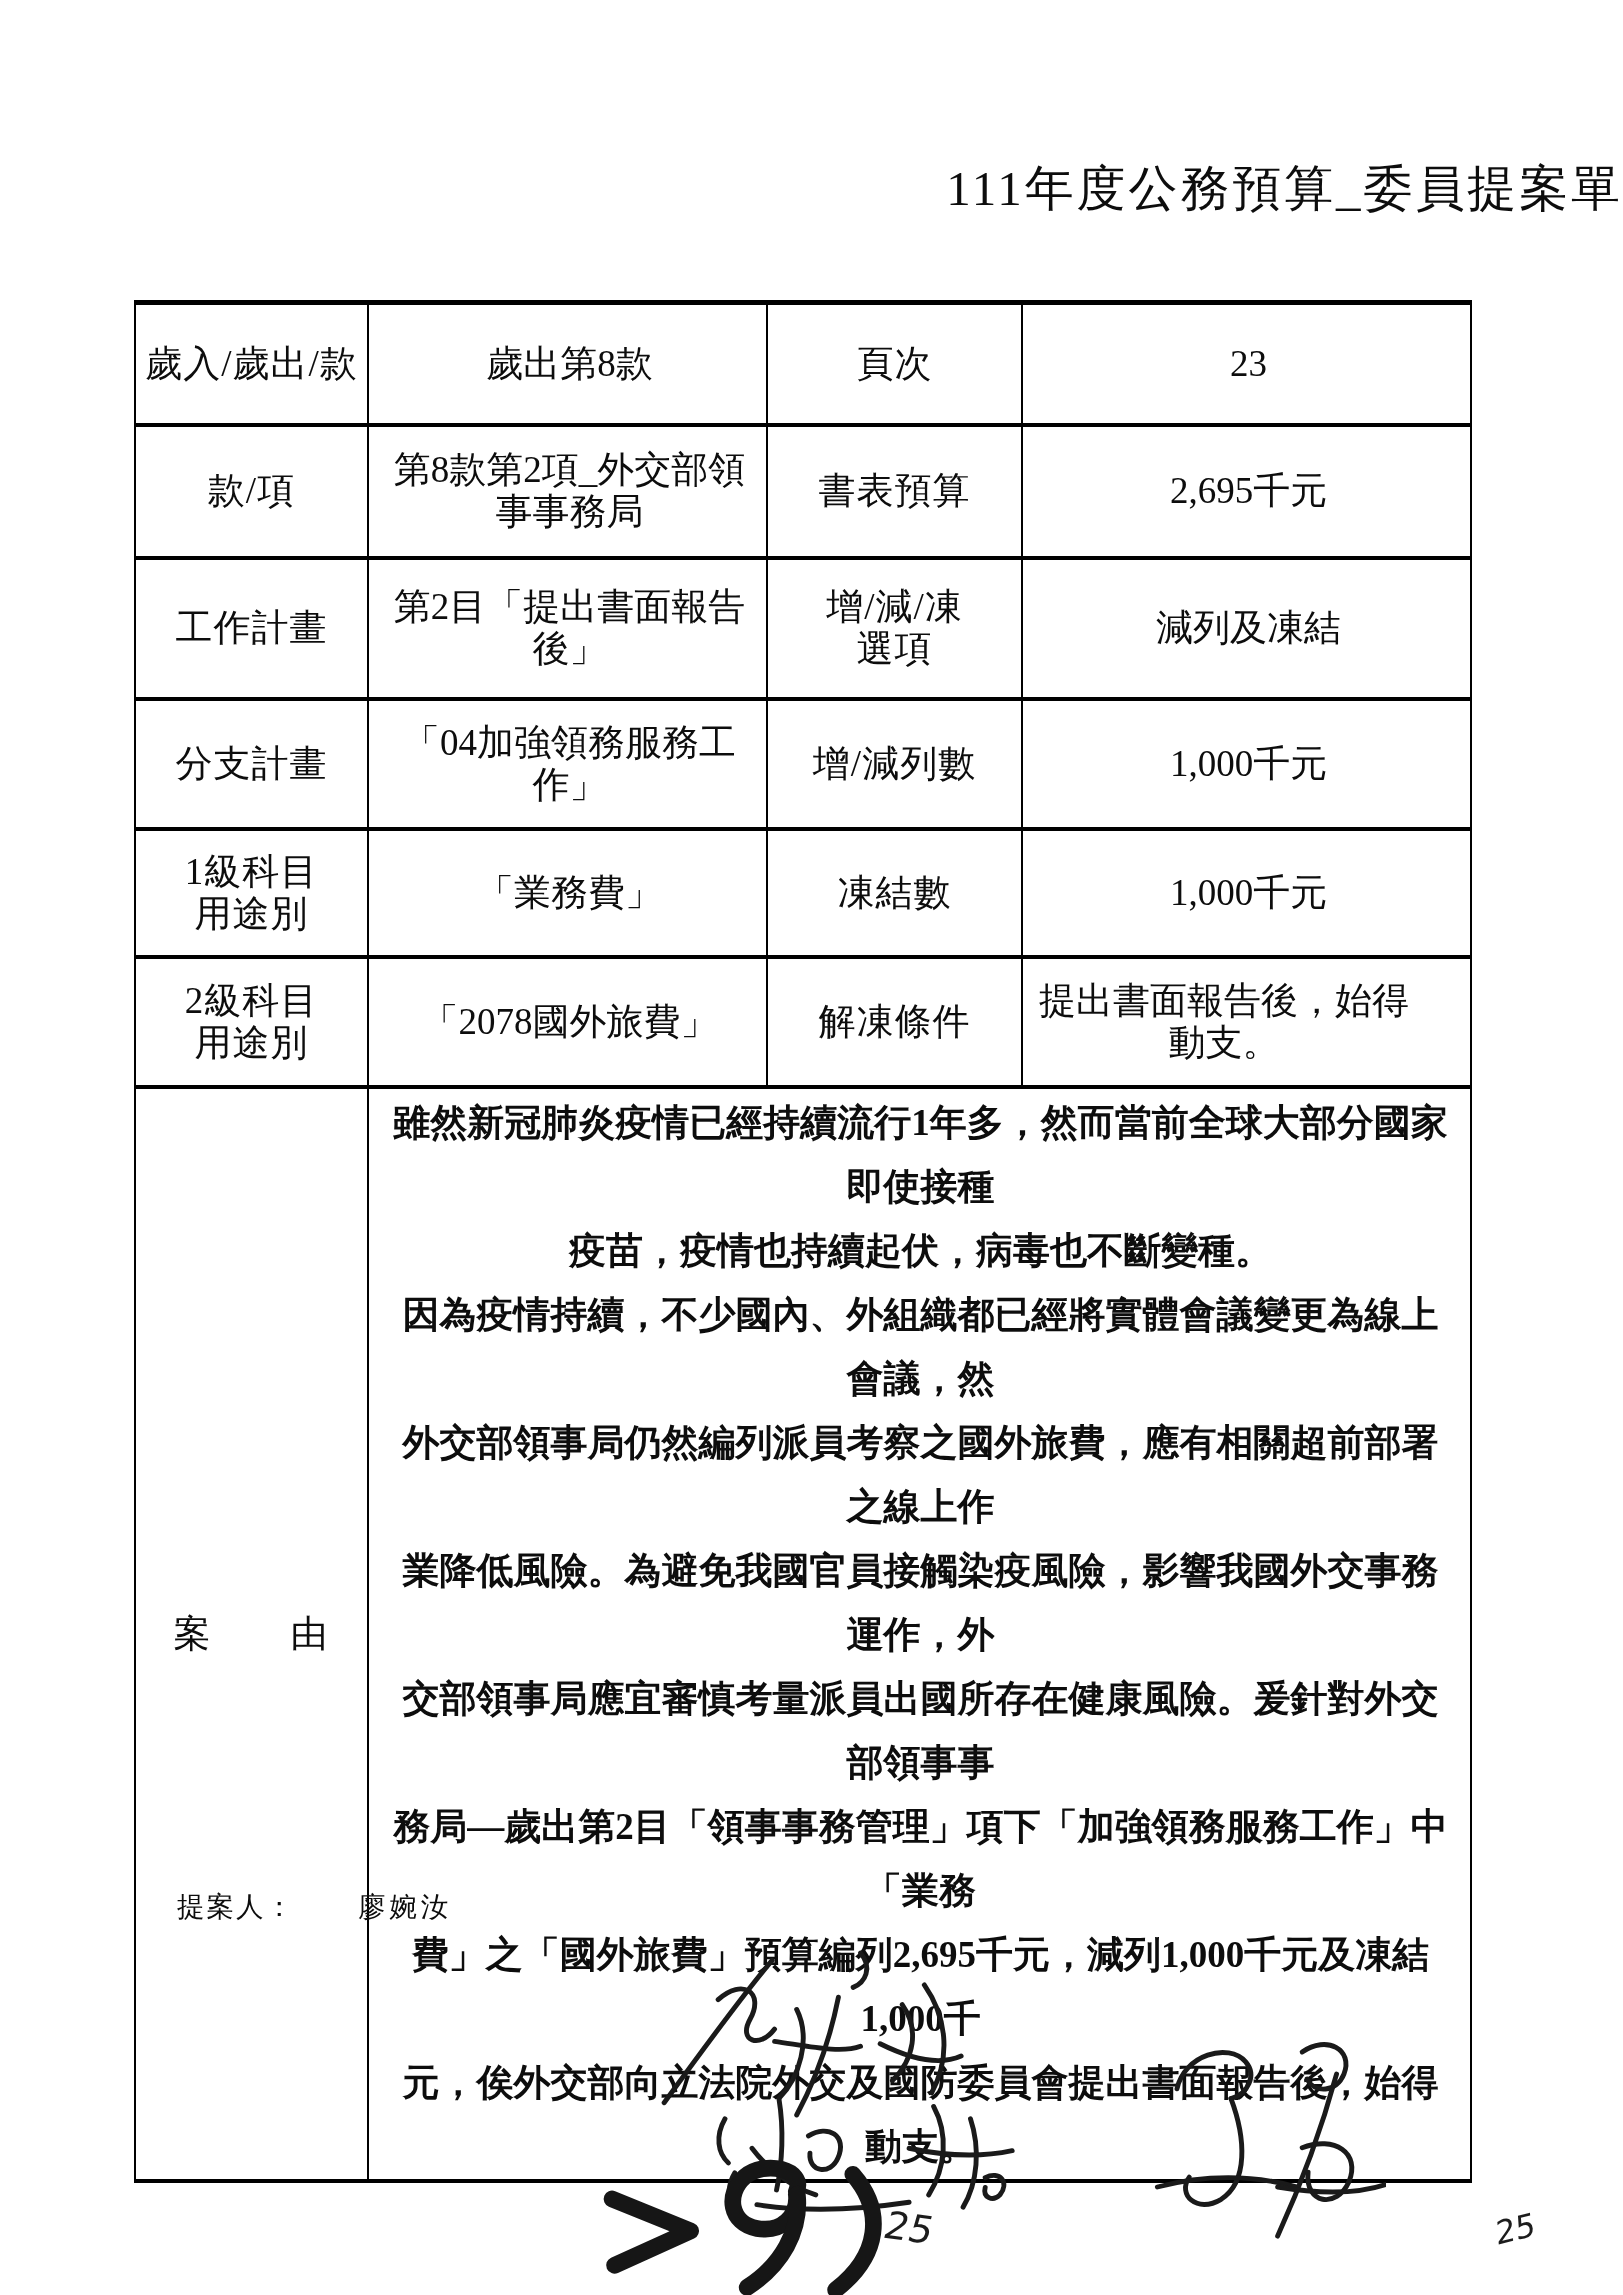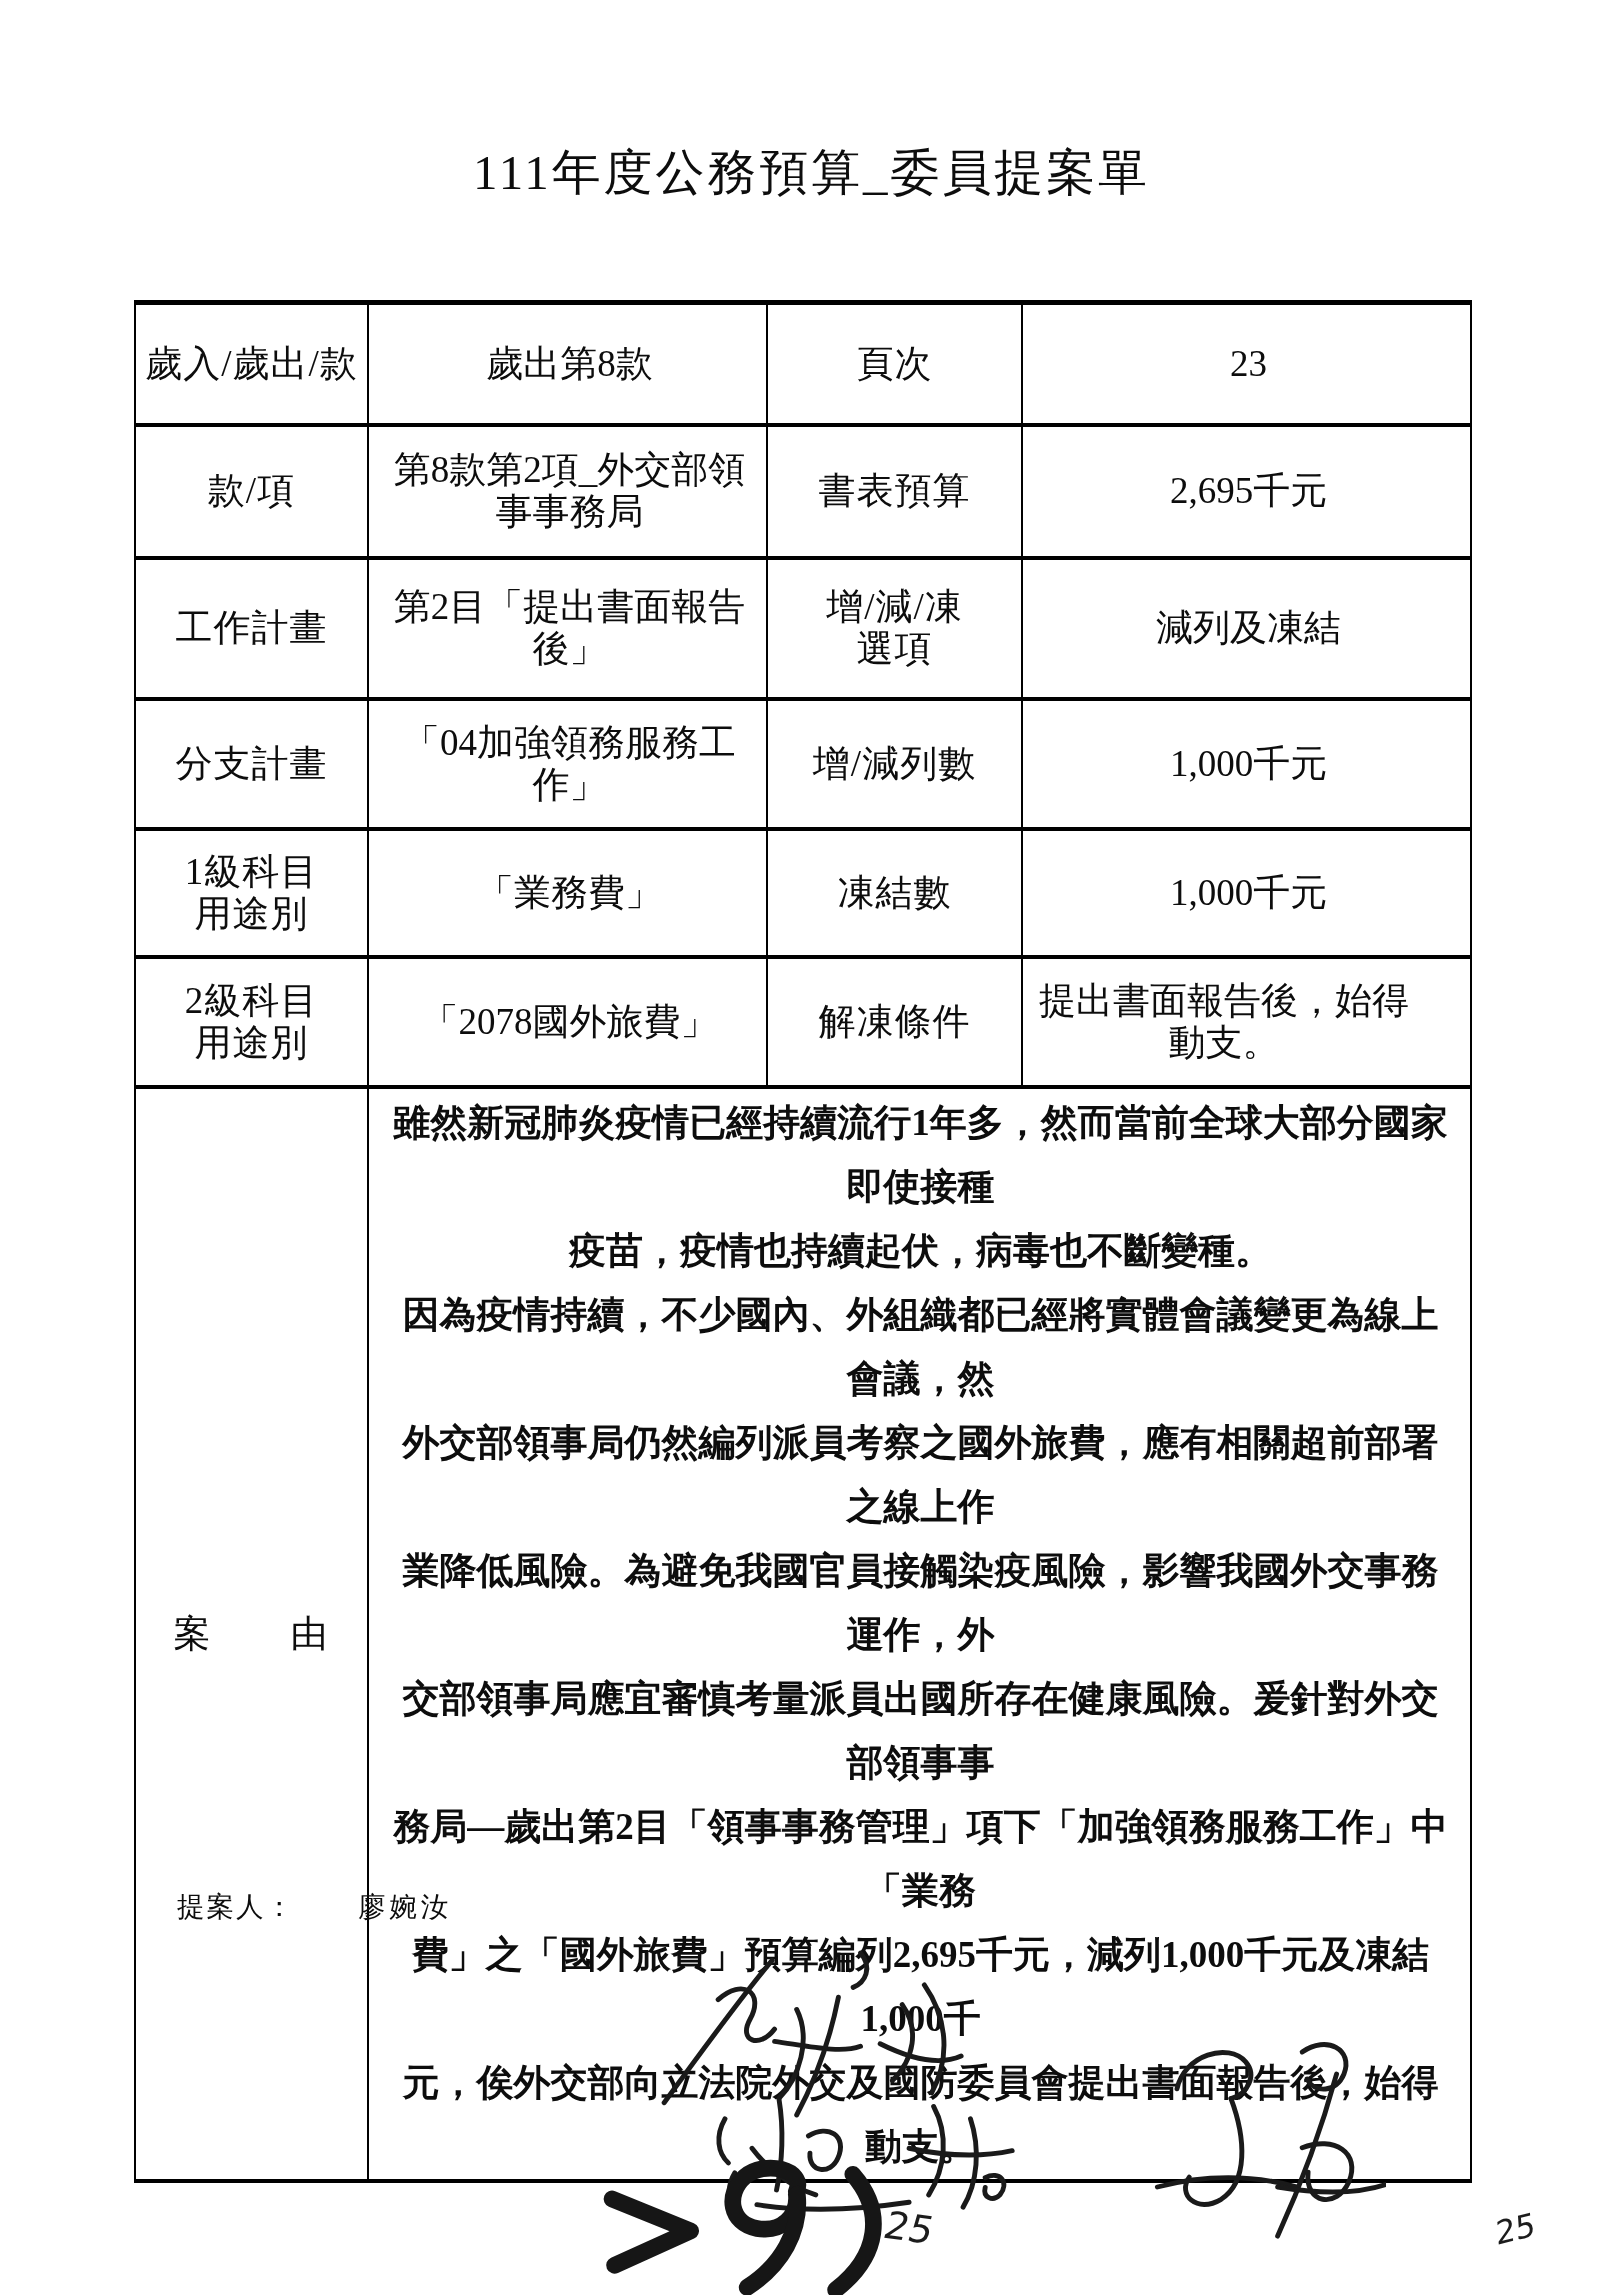--- a/index.html
+++ b/index.html
@@ -6,22 +6,22 @@
   #page{
     position:relative;
     width:1623px;height:2295px;
     background:#ffffff;
     font-family:"Liberation Serif","DejaVu Serif",serif;
     color:#0d0d0d;
     overflow:hidden;
   }
   .title{
     position:absolute;
-    left:0;top:140px;width:100%;
-    text-align:center;
+    left:0;top:156px;width:100%;
+    text-align:right;
     font-size:49px;
     letter-spacing:2.9px;
     white-space:pre;
   }
   table.tbl{
     position:absolute;
     left:134px;top:300px;
     width:1336px;
     border-collapse:collapse;
     table-layout:fixed;

